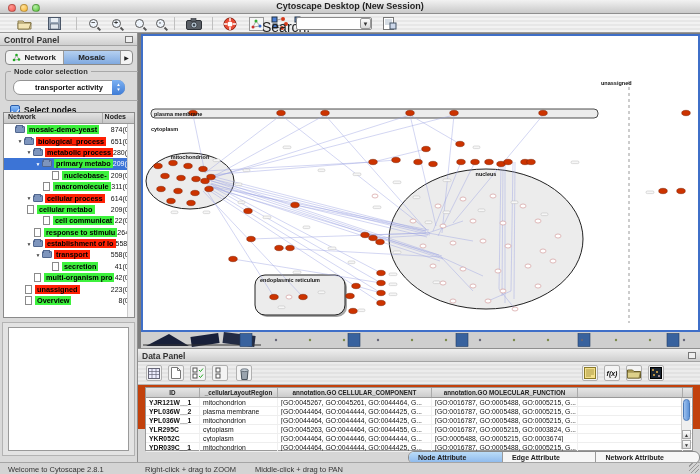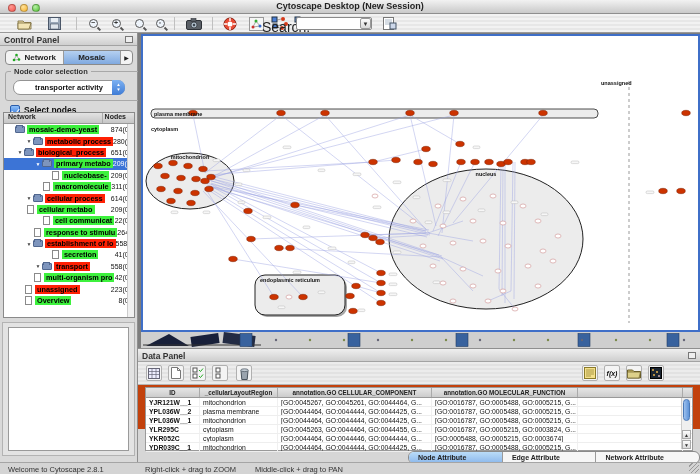--- a/index.html
+++ b/index.html
@@ -252,32 +252,32 @@
       <div class="c1">Network</div>
       <div class="c2">Nodes</div>
     </div>
     <div id="tree-body">
         <div class="tree-row" style="padding-left: 3px;">
           <span class="tr-arrow"></span>
           <span class="ic-folder"></span>
           <span class="tr-label hl-green">mosaic-demo-yeast</span>
           <span class="tr-count">874(0)</span>
         </div>
+        <div class="tree-row" style="padding-left: 12px;">
+          <span class="tr-arrow">▼</span>
+          <span class="ic-folder"></span>
+          <span class="tr-label hl-red">biological_process</span>
+          <span class="tr-count">651(0)</span>
+        </div>
         <div class="tree-row" style="padding-left: 21px;">
           <span class="tr-arrow">▼</span>
           <span class="ic-folder"></span>
           <span class="tr-label hl-red">metabolic process</span>
           <span class="tr-count">280(0)</span>
         </div>
-        <div class="tree-row" style="padding-left: 12px;">
-          <span class="tr-arrow">▼</span>
-          <span class="ic-folder"></span>
-          <span class="tr-label hl-red">biological_process</span>
-          <span class="tr-count">651(0)</span>
-        </div>
         <div class="tree-row sel" style="padding-left: 30px;">
           <span class="tr-arrow">▼</span>
           <span class="ic-folder"></span>
           <span class="tr-label hl-green">primary metabo</span>
           <span class="tr-count">209(...</span>
         </div>
         <div class="tree-row" style="padding-left: 39px;">
           <span class="tr-arrow"></span>
           <span class="ic-file"></span>
           <span class="tr-label hl-green">nucleobase-</span>
@@ -312,31 +312,31 @@
           <span class="ic-file"></span>
           <span class="tr-label hl-green">response to stimulu</span>
           <span class="tr-count">264(0)</span>
         </div>
         <div class="tree-row" style="padding-left: 21px;">
           <span class="tr-arrow">▼</span>
           <span class="ic-folder"></span>
           <span class="tr-label hl-red">establishment of lo</span>
           <span class="tr-count">558(0)</span>
         </div>
-        <div class="tree-row" style="padding-left: 39px;">
-          <span class="tr-arrow"></span>
-          <span class="ic-file"></span>
-          <span class="tr-label hl-green">secretion</span>
-          <span class="tr-count">41(0)</span>
-        </div>
         <div class="tree-row" style="padding-left: 30px;">
           <span class="tr-arrow">▼</span>
           <span class="ic-folder"></span>
           <span class="tr-label hl-red">transport</span>
           <span class="tr-count">558(0)</span>
+        </div>
+        <div class="tree-row" style="padding-left: 39px;">
+          <span class="tr-arrow"></span>
+          <span class="ic-file"></span>
+          <span class="tr-label hl-green">secretion</span>
+          <span class="tr-count">41(0)</span>
         </div>
         <div class="tree-row" style="padding-left: 21px;">
           <span class="tr-arrow"></span>
           <span class="ic-file"></span>
           <span class="tr-label hl-green">multi-organism pro</span>
           <span class="tr-count">42(0)</span>
         </div>
         <div class="tree-row" style="padding-left: 12px;">
           <span class="tr-arrow"></span>
           <span class="ic-file"></span>

